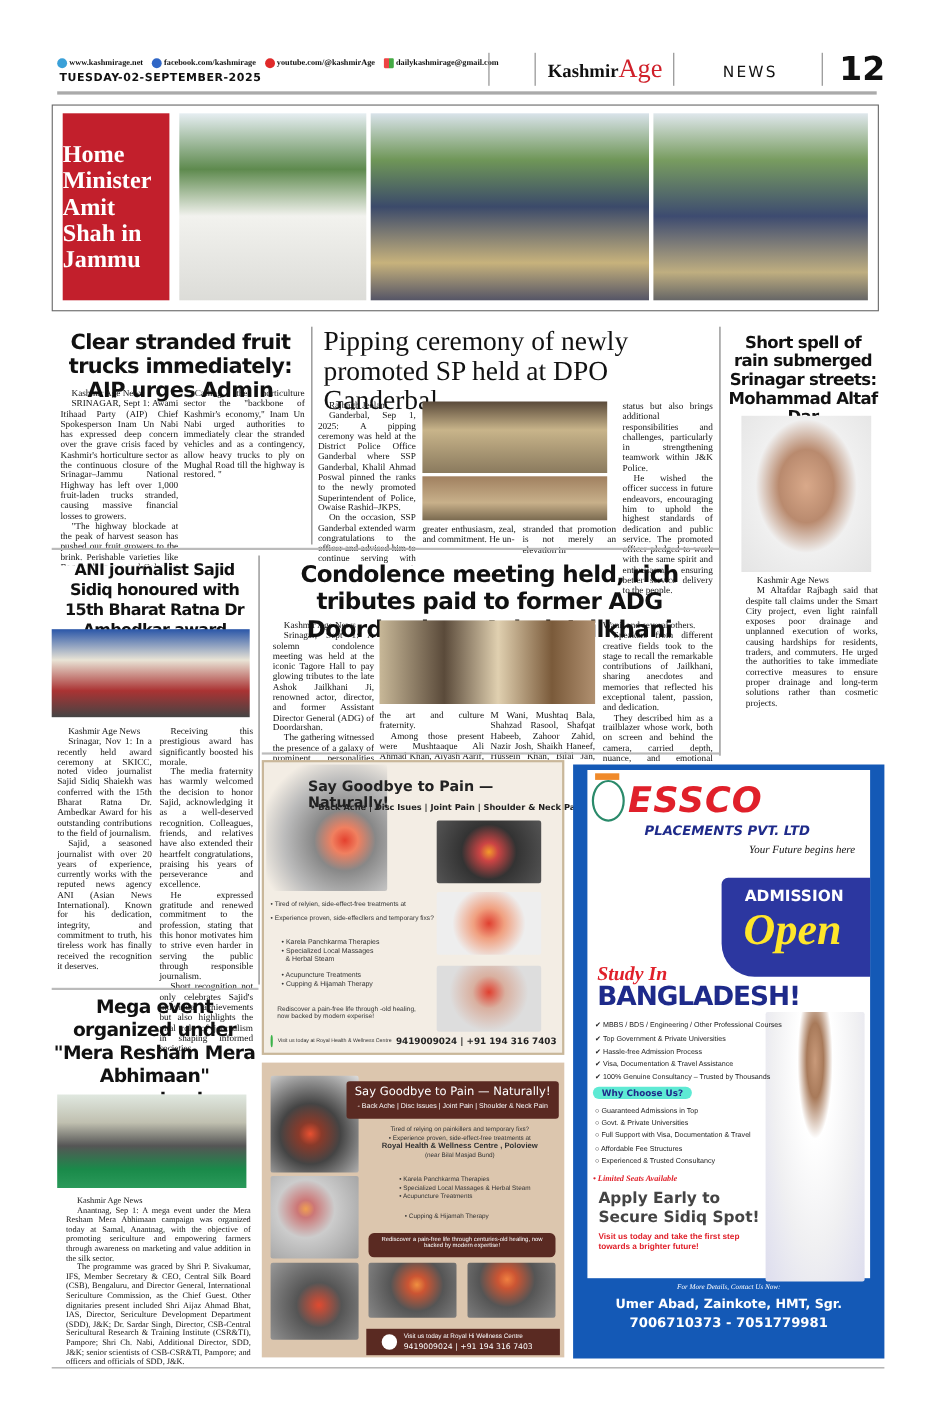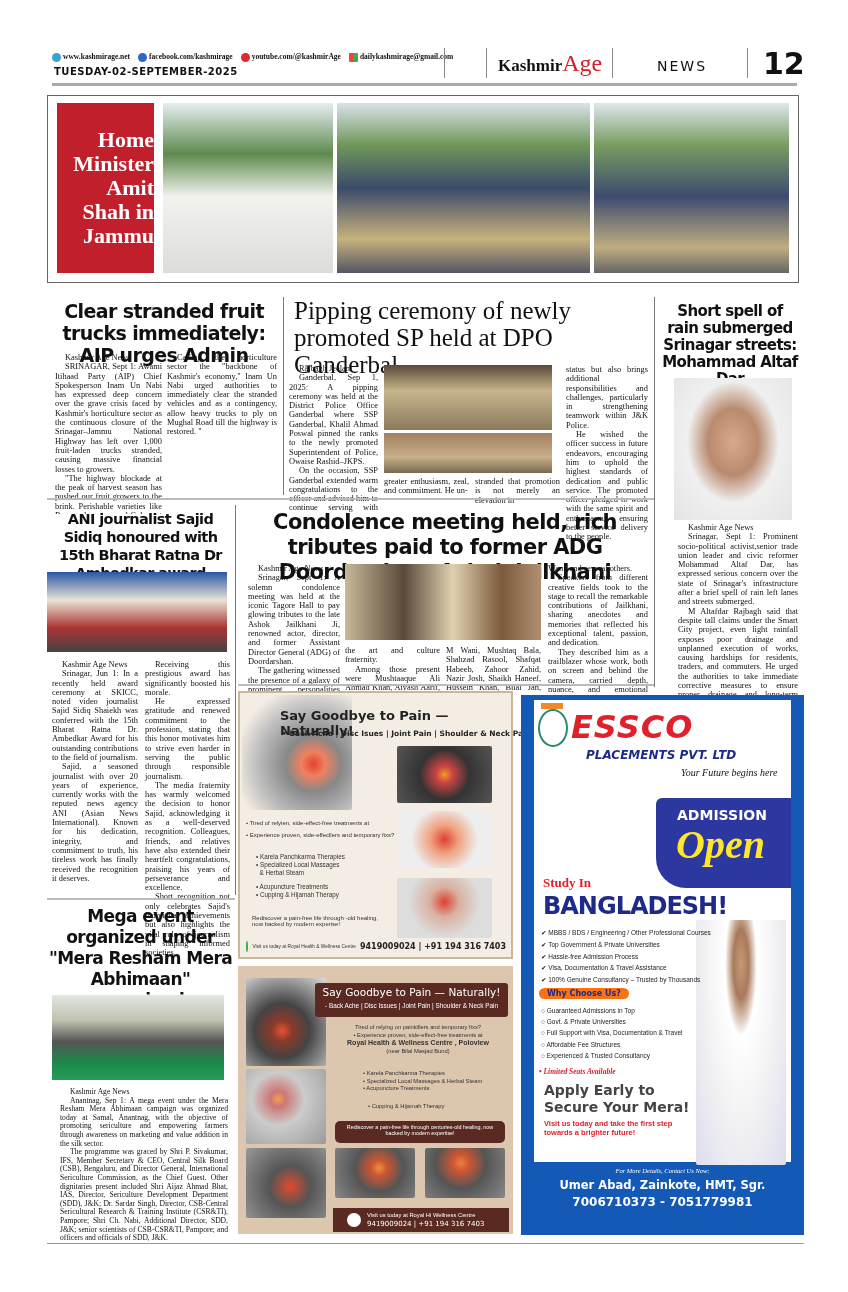--- a/index.html
+++ b/index.html
@@ -10,21 +10,21 @@
   .hdr-links span.ic { display:inline-block; width:9px; height:9px; border-radius:50%; margin-right:2px; vertical-align:middle; }
   .hdr-date { left: 54px; top: 66px; font-size: 10px; font-weight: bold; font-family: "DejaVu Sans", sans-serif; letter-spacing: .5px; }
   .vline { width: 1px; background: #888; }
   .logo { left: 498px; top: 50px; font-family: "Liberation Serif", serif; font-size: 17px; font-weight: bold; }
   .logo .age { color: #d0202a; font-size: 24px; font-weight: normal; }
   .sect { left: 657px; top: 58px; font-size: 14px; font-weight: normal; font-family: "DejaVu Sans", sans-serif; letter-spacing: 2px; }
   .pgno { left: 763px; top: 46px; font-size: 30px; font-weight: bold; font-family: "DejaVu Sans", sans-serif; }
   .hrule { left: 52px; top: 83px; width: 745px; height: 3px; background: #aaa; }
   
   .banner { left: 47px; top: 95px; width: 752px; height: 188px; border: 1px solid #666; }
-  .banner-red { left: 57px; top: 103px; width: 97px; height: 170px; background: #c21f2c; color: #fff; font-weight: bold; font-size: 22px; line-height: 24px; text-align: right; display:flex; align-items:center; justify-content:center; font-family:"Liberation Serif",serif; }
+  .banner-red { left: 57px; top: 103px; width: 97px; height: 170px; background: #c21f2c; color: #fff; font-weight: bold; font-size: 22px; line-height: 24px; text-align: left; display:flex; align-items:center; justify-content:center; font-family:"Liberation Serif",serif; }
   .photo { background: linear-gradient(180deg,#c9d8e0 0%,#6f8f5a 35%,#4a5566 60%,#e8e4dc 100%); }
   
   .hl-cond { font-family: "DejaVu Sans", sans-serif; font-weight: bold; text-align: center; letter-spacing: -0.6px; }
   .hl-serif { font-family: "Liberation Serif", serif; }
   .body { font-size: 8.4px; line-height: 9.3px; text-align: justify; font-family: "Liberation Serif", serif; }
   .body p { text-indent: 10px; }
   .body p.by { text-indent: 10px; }
   .col-rule { width: 1px; background: #777; }
   .row-rule { height: 2px; background: #bbb; }
   
@@ -86,37 +86,36 @@
 <div class="abs body" style="left:566px;top:365px;width:82px">
   <p style="text-indent:0">status but also brings additional responsibilities and challenges, particularly in strengthening teamwork within J&amp;K Police.</p>
   <p>He wished the officer success in future endeavors, encouraging him to uphold the highest standards of dedication and public service. The promoted officer pledged to work with the same spirit and enthusiasm, ensuring better service delivery to the people.</p>
 </div>
 <div class="abs col-rule" style="left:654px;top:297px;height:390px"></div>
 
 <div class="abs hl-cond" style="left:660px;top:303px;width:140px;font-size:15px;line-height:17px">Short spell of rain submerged Srinagar streets: Mohammad Altaf Dar</div>
 <div class="abs photo" style="left:674px;top:378px;width:118px;height:142px;background:radial-gradient(ellipse at 50% 45%,#d9a98a 0%,#b98a6e 30%,#f0f0f0 55%,#e4e4e4 100%)"></div>
 <div class="abs body" style="left:678px;top:523px;width:120px">
   <p class="by">Kashmir Age News</p>
-  <p>Srinagar, Sept 1: Prominent socio-political activist,senior trade union leader and civic reformer Mohammad Altaf Dar, has expressed serious concern over the state of Srinagar's infrastructure after a brief spell of rain left lanes and streets submerged.</p>
   <p>M Altafdar Rajbagh said that despite tall claims under the Smart City project, even light rainfall exposes poor drainage and unplanned execution of works, causing hardships for residents, traders, and commuters. He urged the authorities to take immediate corrective measures to ensure proper drainage and long-term solutions rather than cosmetic projects.</p>
 </div>
 
 <div class="abs row-rule" style="left:47px;top:498px;width:607px"></div>
 
 <div class="abs hl-cond" style="left:48px;top:510px;width:185px;font-size:14.5px;line-height:18px">ANI journalist Sajid Sidiq honoured with 15th Bharat Ratna Dr Ambedkar award</div>
 <div class="abs photo" style="left:47px;top:572px;width:180px;height:80px;background:linear-gradient(180deg,#2a56a8 0%,#e9e4d6 35%,#a33 70%,#444 100%)"></div>
 <div class="abs body" style="left:52px;top:660px;width:86px">
   <p class="by">Kashmir Age News</p>
-  <p>Srinagar, Jun 1: In a recently held award ceremony at SKICC, noted video journalist Sajid Sidiq Shaiekh was conferred with the 15th Bharat Ratna Dr. Ambedkar Award for his outstanding contributions to the field of journalism.</p>
+  <p>Srinagar, Nov 1: In a recently held award ceremony at SKICC, noted video journalist Sajid Sidiq Shaiekh was conferred with the 15th Bharat Ratna Dr. Ambedkar Award for his outstanding contributions to the field of journalism.</p>
   <p>Sajid, a seasoned journalist with over 20 years of experience, currently works with the reputed news agency ANI (Asian News International). Known for his dedication, integrity, and commitment to truth, his tireless work has finally received the recognition it deserves.</p>
 </div>
 <div class="abs body" style="left:145px;top:660px;width:85px">
   <p>Receiving this prestigious award has significantly boosted his morale.</p>
+  <p>The media fraternity has warmly welcomed the decision to honor Sajid, acknowledging it as a well-deserved recognition. Colleagues, friends, and relatives have also extended their heartfelt congratulations, praising his years of perseverance and excellence.</p>
   <p>He expressed gratitude and renewed commitment to the profession, stating that this honor motivates him to strive even harder in serving the public through responsible journalism.</p>
-  <p>The media fraternity has warmly welcomed the decision to honor Sajid, acknowledging it as a well-deserved recognition. Colleagues, friends, and relatives have also extended their heartfelt congratulations, praising his years of perseverance and excellence.</p>
   <p>Short recognition not only celebrates Sajid's individual achievements but also highlights the vital role of journalism in shaping informed societies.</p>
 </div>
 <div class="abs col-rule" style="left:235px;top:505px;height:390px"></div>
 
 <div class="abs hl-cond" style="left:240px;top:510px;width:410px;font-size:21px;line-height:25px">Condolence meeting held, rich tributes paid to former ADG Doordarshan, Ashok Jailkhani</div>
 <div class="abs body" style="left:248px;top:564px;width:92px">
   <p class="by">Kashmir Age News</p>
   <p>Srinagar, Sept 1: A solemn condolence meeting was held at the iconic Tagore Hall to pay glowing tributes to the late Ashok Jailkhani Ji, renowned actor, director, and former Assistant Director General (ADG) of Doordarshan.</p>
   <p style="height:48px;overflow:hidden">The gathering witnessed the presence of a galaxy of prominent personalities from Theatre, Radio, and Television, along with members of</p>
 </div>
@@ -199,42 +198,42 @@
 <div class="abs ad3">
   <div style="position:absolute;left:13px;top:5px;width:257px;height:462px;background:#fff"></div>
   <div style="position:absolute;left:17px;top:14px;width:30px;height:38px;border:2px solid #2a8a6a;border-radius:50%"></div>
   <div style="position:absolute;left:20px;top:8px;width:22px;height:6px;background:#f08a2a"></div>
   <div style="position:absolute;left:50px;top:13px;font-family:'DejaVu Sans',sans-serif;font-weight:bold;font-style:italic;font-size:32px;color:#e0202a;letter-spacing:1px">ESSCO</div>
   <div style="position:absolute;left:65px;top:53px;font-family:'DejaVu Sans',sans-serif;font-weight:bold;font-style:italic;font-size:12px;color:#1e2a8a">PLACEMENTS PVT. LTD</div>
   <div style="position:absolute;left:160px;top:72px;font-family:'Liberation Serif',serif;font-style:italic;font-size:10px;color:#111">Your Future begins here</div>
   <div style="position:absolute;left:135px;top:103px;width:135px;height:90px;background:#2c37a0;border-radius:6px 0 0 30px"></div>
   <div style="position:absolute;left:156px;top:112px;font-family:'DejaVu Sans',sans-serif;font-weight:bold;font-size:14px;color:#fff">ADMISSION</div>
   <div style="position:absolute;left:155px;top:126px;font-family:'Liberation Serif',serif;font-weight:bold;font-style:italic;font-size:40px;color:#ffe62a">Open</div>
-  <div style="position:absolute;left:22px;top:180px;font-family:'Liberation Serif',serif;font-weight:bold;font-size:13px;color:#e0202a">Study In</div>
+  <div style="position:absolute;left:22px;top:180px;font-family:'Liberation Serif',serif;font-weight:bold;font-style:italic;font-size:18px;color:#e0202a">Study In</div>
   <div style="position:absolute;left:22px;top:197px;font-family:'DejaVu Sans',sans-serif;font-weight:bold;font-size:24px;color:#1e2a8a;letter-spacing:-1px">BANGLADESH!</div>
   <div class="pic" style="left:175px;top:225px;width:90px;height:245px;background:radial-gradient(ellipse at 50% 18%,#c99a7a 0%,#a87a5a 12%,#fff 25%,#f0f0f2 60%,#dde 100%)"></div>
   <div style="position:absolute;left:20px;top:232px;font-family:'Liberation Sans',sans-serif;font-size:6.5px;color:#222;line-height:11.8px">
     <div>✔ MBBS / BDS / Engineering / Other Professional Courses</div>
       <div>✔ Top Government &amp; Private Universities</div>
       <div>✔ Hassle-free Admission Process</div>
       <div>✔ Visa, Documentation &amp; Travel Assistance</div>
       <div>✔ 100% Genuine Consultancy – Trusted by Thousands</div>
   </div>
-  <div style="position:absolute;left:18px;top:293px;background:#f97316;border-radius:8px;padding:1px 8px;font-family:'DejaVu Sans',sans-serif;font-weight:bold;font-size:8px;color:#1e2a8a">Why Choose Us?</div>
+  <div style="position:absolute;left:18px;top:293px;background:#5eead4;border-radius:8px;padding:1px 8px;font-family:'DejaVu Sans',sans-serif;font-weight:bold;font-size:8px;color:#1e2a8a">Why Choose Us?</div>
   <div style="position:absolute;left:20px;top:310px;font-family:'Liberation Sans',sans-serif;font-size:6.5px;color:#222;line-height:11.2px">
     <div>○ <span>Guaranteed Admissions in Top</span></div>
       <div>○ <span>Govt. &amp; Private Universities</span></div>
       <div>○ <span>Full Support with Visa, Documentation &amp; Travel</span></div>
       <div>○ <span>Affordable Fee Structures</span></div>
       <div>○ <span>Experienced &amp; Trusted Consultancy</span></div>
   </div>
   <div style="position:absolute;left:18px;top:372px;font-family:'Liberation Serif',serif;font-style:italic;font-weight:bold;font-size:7.5px;color:#e0202a">• Limited Seats Available</div>
   <div style="position:absolute;left:23px;top:387px;font-family:'DejaVu Sans',sans-serif;font-weight:bold;font-size:14px;color:#444;line-height:17px">
     <div>Apply Early to</div>
-      <div>Secure Your Mera!</div>
+      <div>Secure Sidiq Spot!</div>
   </div>
   <div style="position:absolute;left:23px;top:424px;font-family:'Liberation Sans',sans-serif;font-weight:bold;font-size:7.5px;color:#e0202a;line-height:9px">
     <div>Visit us today and take the first step</div>
       <div>towards a brighter future!</div>
   </div>
   <div style="position:absolute;left:0;top:472px;width:283px;text-align:center;font-family:'Liberation Serif',serif;font-style:italic;font-size:6.5px;color:#fff">For More Details, Contact Us Now:</div>
   <div style="position:absolute;left:0;top:483px;width:283px;text-align:center;font-family:'DejaVu Sans',sans-serif;font-weight:bold;font-size:11.5px;color:#fff">Umer Abad, Zainkote, HMT, Sgr.</div>
   <div style="position:absolute;left:0;top:500px;width:283px;text-align:center;font-family:'DejaVu Sans',sans-serif;font-weight:bold;font-size:12px;color:#fff">7006710373 - 7051779981</div>
 </div>
 

